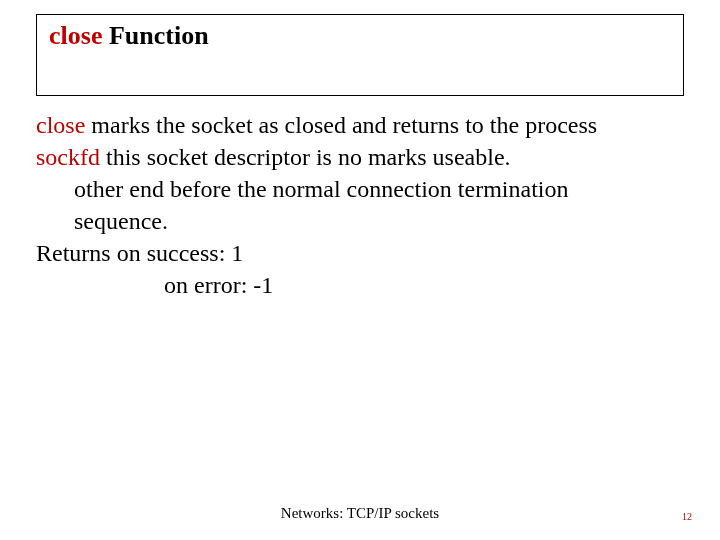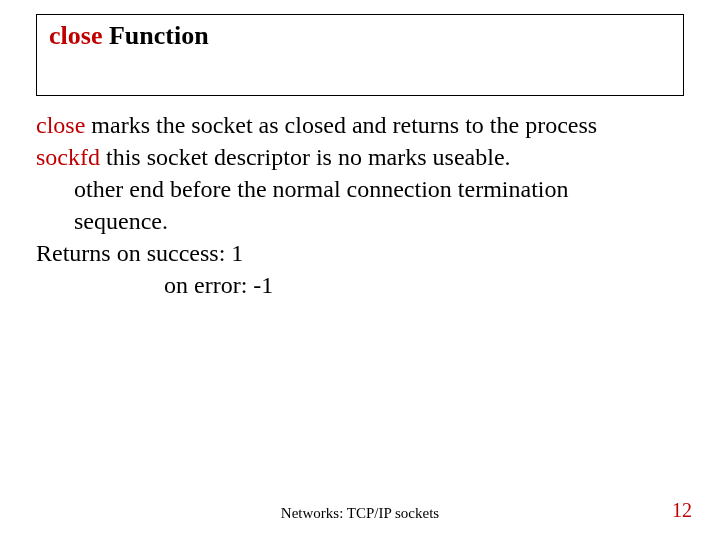--- a/index.html
+++ b/index.html
@@ -62,21 +62,21 @@
     left: 0;
     width: 100%;
     text-align: center;
     font-size: 15px;
     color: #000;
   }
   .pagenum {
     position: absolute;
     bottom: 18px;
     right: 28px;
-    font-size: 20px;
+    font-size: 10px;
     color: #c00000;
   }
 </style>
 </head>
 <body>
 
 <div class="slide">
 
   <div class="title-box">
     <div class="title-row">

